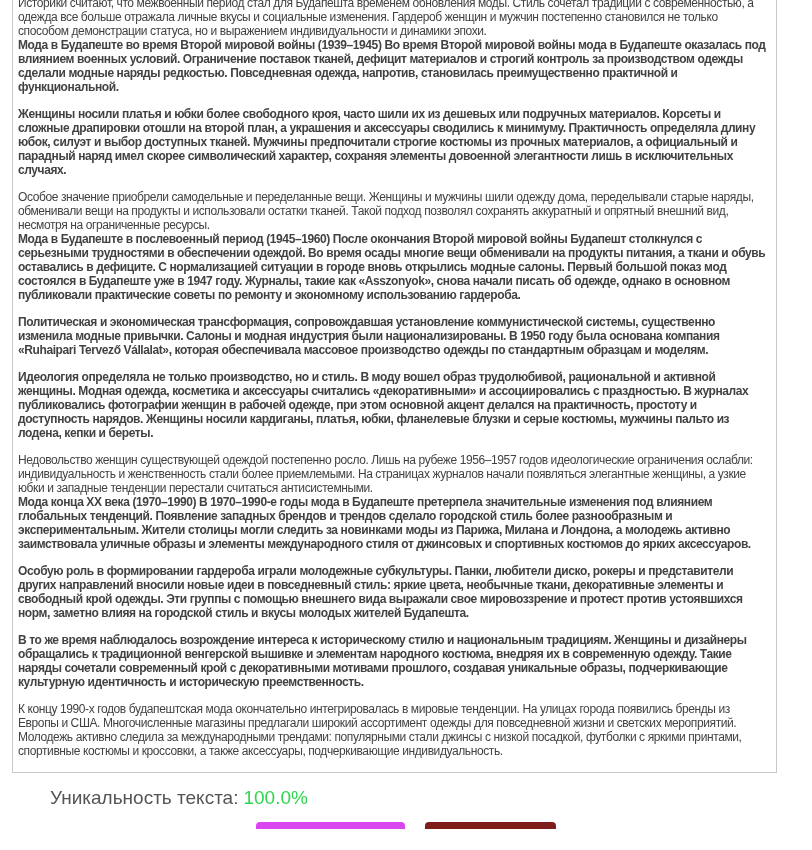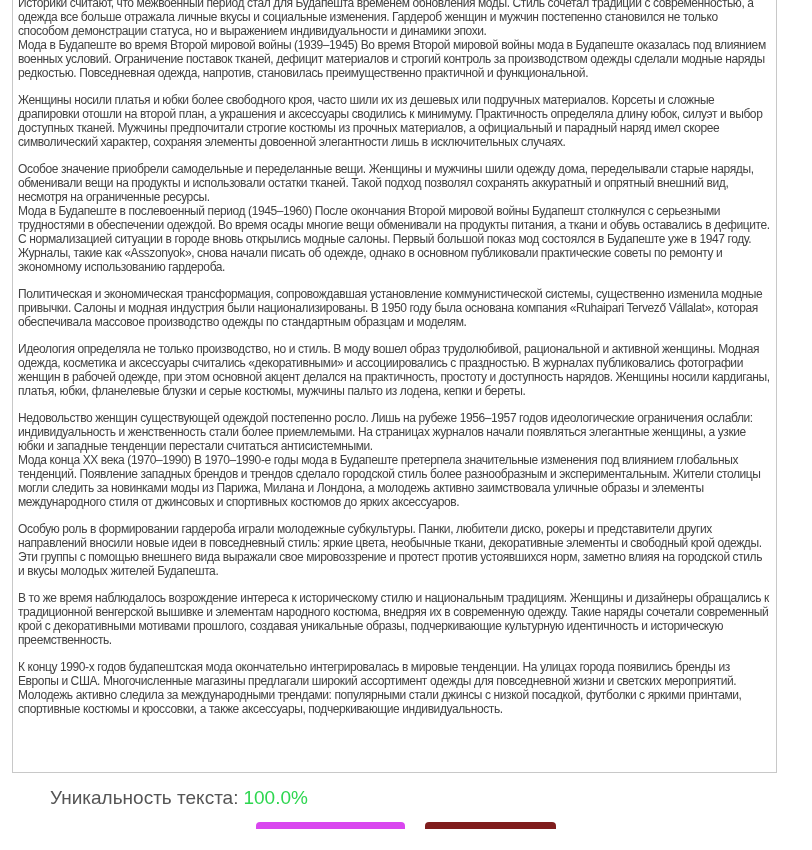--- a/index.html
+++ b/index.html
@@ -27,21 +27,21 @@
     overflow: hidden;
     background: #ffffff;
   }
   .doc-text {
     font-size: 12px;
     line-height: 14px;
     letter-spacing: -0.4px;
     color: #424242;
   }
   .para { margin: 0; }
-  .para.gap-after { margin-bottom: 13px; }
+  .para.gap-after { margin-bottom: 13px; font-weight: bold; }
 
   .result-line {
     box-sizing: border-box;
     width: 812px;
     margin-top: 14px;
     padding-left: 50px;
     font-size: 19px;
     line-height: 22px;
     color: #555555;
     white-space: nowrap;

